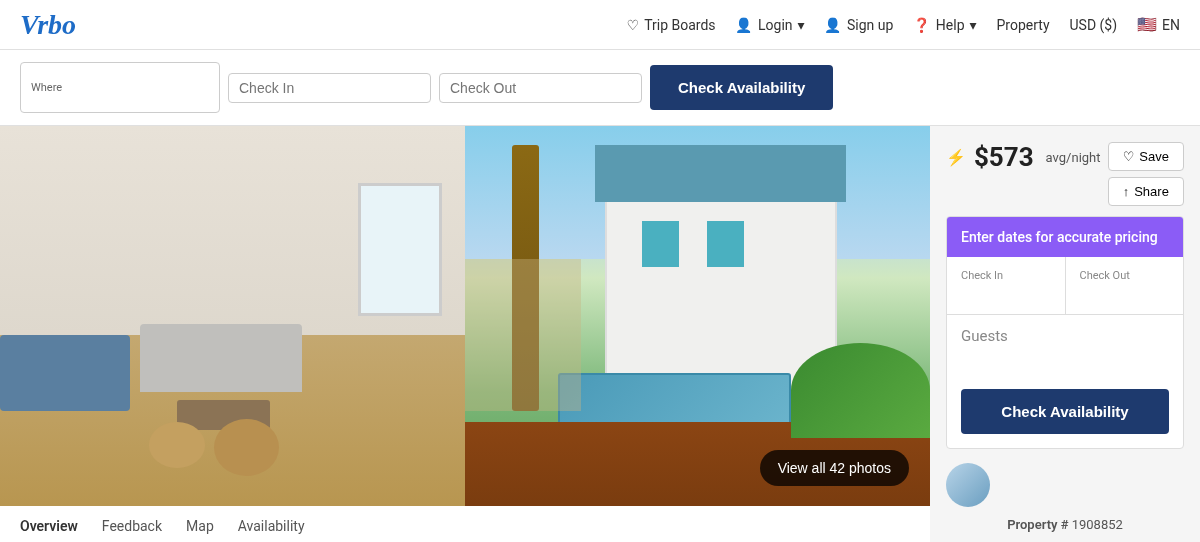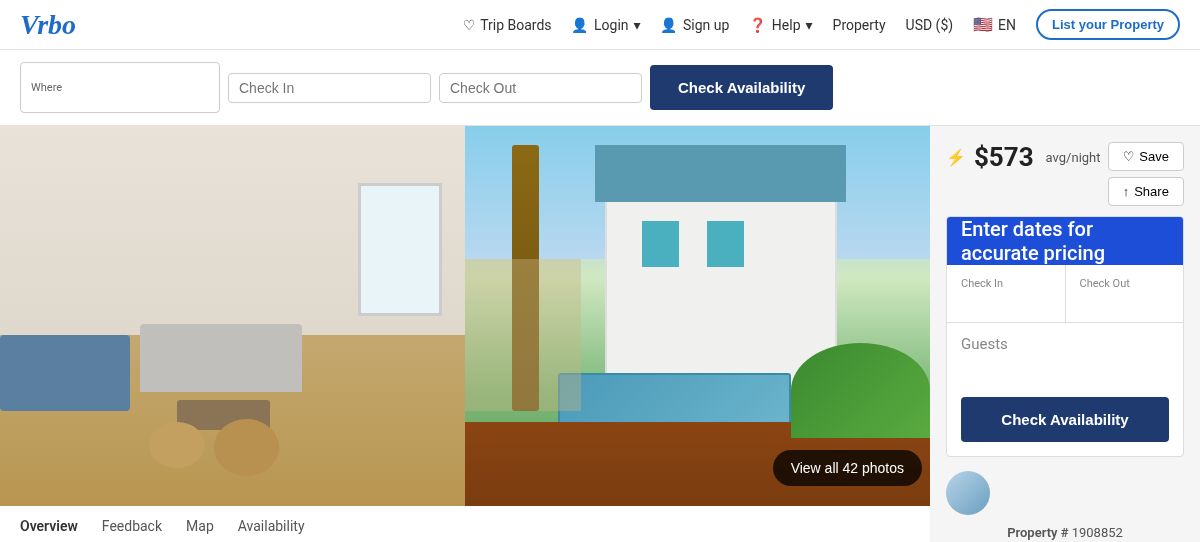--- a/index.html
+++ b/index.html
@@ -16,33 +16,33 @@
     .search-bar { background: #fff; padding: 12px 20px; display: flex; align-items: center; gap: 8px; border-bottom: 1px solid #e0e0e0; }
     .search-input-group { display: flex; flex-direction: column; border: 1px solid #ccc; border-radius: 4px; padding: 18px 10px; min-width: 200px; }
     .search-input-group label { font-size: 11px; color: #666; }
     .search-input-group input { border: none; outline: none; font-size: 14px; color: #333; background: transparent; }
     .search-date-group { display: flex; flex-direction: column; border: 1px solid #ccc; border-radius: 4px; padding: 6px 10px; min-width: 130px; }
     .search-date-group input { border: none; outline: none; font-size: 14px; color: #999; background: transparent; }
     .check-avail-btn { background: #1E3A6E; color: #fff; border: none; border-radius: 4px; padding: 14px 28px; font-size: 15px; font-weight: 600; cursor: pointer; white-space: nowrap; }
 
     
     .gallery { flex: 1; display: flex; height: 380px; }
-    .view-all-btn { position: absolute; bottom: 20px; right: 8px; background: rgba(0,0,0,0.75); color: #fff; padding: 10px 18px; border-radius: 20px; cursor: pointer; font-size: 14px; font-weight: 500; border: none; }
+    .view-all-btn { position: absolute; bottom: 20px; right: 21px; background: rgba(0,0,0,0.75); color: #fff; padding: 10px 18px; border-radius: 20px; cursor: pointer; font-size: 14px; font-weight: 500; border: none; }
 
     
     .sidebar { width: 270px; padding: 16px; background: #f5f5f5; }
     .price-row { display: flex; align-items: center; gap: 8px; margin-bottom: 12px; }
     .lightning-icon { color: #1E3A6E; font-size: 16px; }
     .price { font-size: 26px; font-weight: 700; color: #222; }
     .per-night { font-size: 13px; color: #555; margin-left: 4px; }
     .save-btn, .share-btn { border: 1px solid #ccc; background: #fff; border-radius: 4px; padding: 6px 14px; cursor: pointer; font-size: 13px; display: flex; align-items: center; gap: 5px; }
 
     
     .booking-widget { background: #fff; border: 1px solid #ddd; border-radius: 4px; overflow: hidden; }
-    .dates-banner { background: #1d4ed8; color: #fff; padding: 0 14px; font-size: 20px; font-weight: 500; }
+    .dates-banner { background: #8b5cf6; color: #fff; padding: 12px 14px; font-size: 14px; font-weight: 500; }
     .booking-fields { display: flex; flex-direction: column; }
     .booking-row { display: flex; border-bottom: 1px solid #ddd; }
     .booking-field { flex: 1; padding: 12px 14px; border-right: 1px solid #ddd; }
     .booking-field:last-child { border-right: none; }
     .booking-field label { display: block; font-size: 11px; color: #888; margin-bottom: 4px; }
     .booking-field input { border: none; outline: none; font-size: 14px; color: #555; background: transparent; width: 100%; }
     .guests-row { padding: 12px 14px; }
     .guests-row label { display: block; font-size: 15px; color: #888; margin-bottom: 2px; }
     .guests-row input { border: none; outline: none; font-size: 14px; color: #555; background: transparent; width: 100%; }
     .check-avail-main { display: block; width: calc(100% - 28px); margin: 14px; background: #1E3A6E; color: #fff; border: none; border-radius: 4px; padding: 14px; font-size: 15px; font-weight: 600; cursor: pointer; text-align: center; }
@@ -99,21 +99,20 @@
 
     <div class="nav-item">
       <span>USD ($)</span>
     </div>
 
     <div class="nav-item">
       <span class="flag-icon">🇺🇸</span>
       <span>EN</span>
     </div>
 
-    <button class="list-property-btn">List your Property</button>
   </div>
 </div>
 
 <div class="search-bar">
   <div class="search-input-group">
     <label>Where</label>
   </div>
   <div class="search-date-group">
     <input type="text" placeholder="Check In" style="">
   </div>

